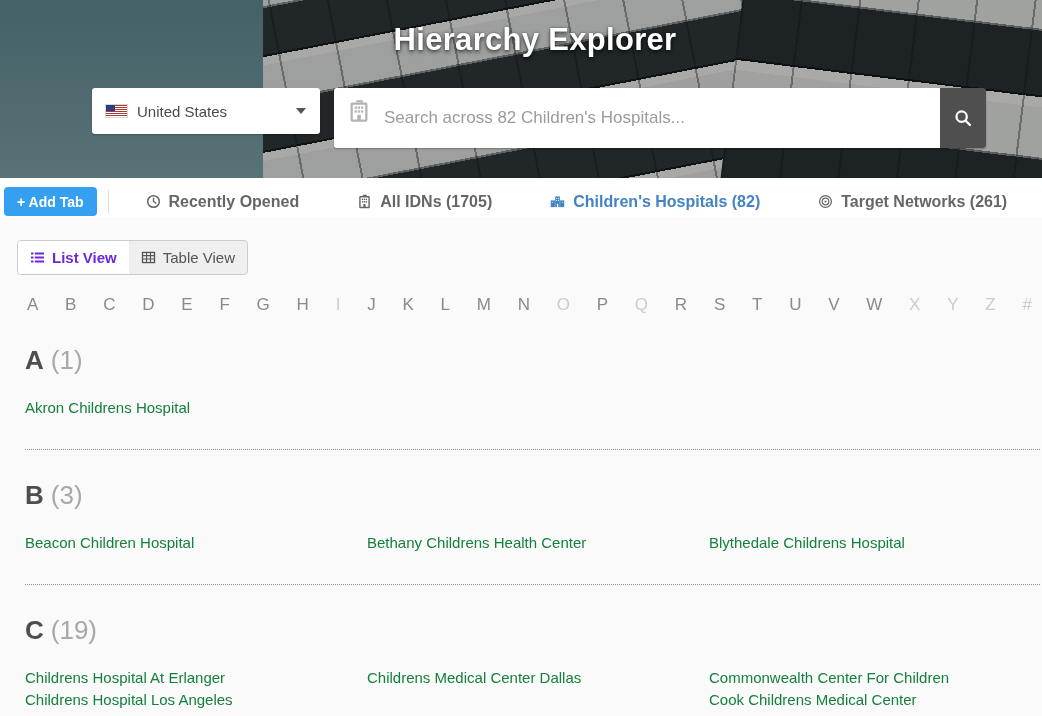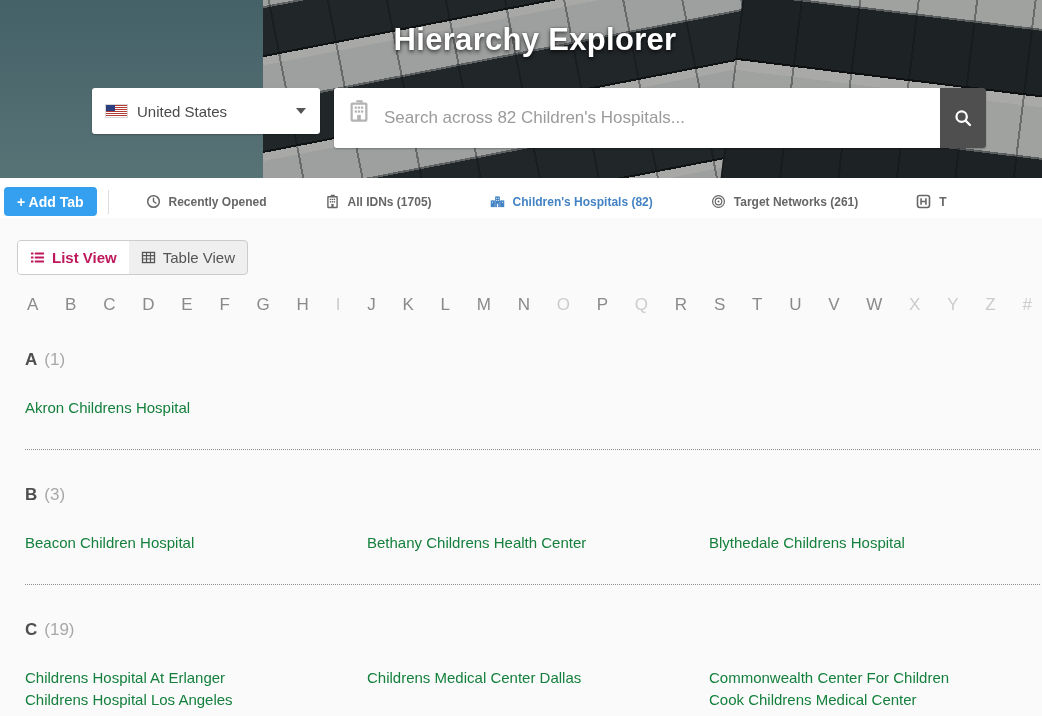--- a/index.html
+++ b/index.html
@@ -37,35 +37,35 @@
   .input-icon{position:absolute;left:13px;top:11px;color:#b3b3b3;pointer-events:none;}
   .search-btn{width:46px;background:#4f4f4f;border:none;border-radius:0 3px 3px 0;display:flex;
     align-items:center;justify-content:center;cursor:pointer;color:#fff;}
   
   .tab-bar{position:absolute;top:178px;left:0;right:0;height:48px;background:#fff;
     border-bottom:1px solid #e0e0e0;display:flex;align-items:center;box-sizing:border-box;}
   .add-tab-btn{margin-left:4px;height:29px;padding:0 13px;background:#35a0f0;color:#fff;font-weight:700;
     font-size:14px;border:none;border-radius:4px;cursor:pointer;font-family:inherit;flex:0 0 auto;}
   .tab-divider{width:1px;height:24px;background:#ddd;margin-left:11px;flex:0 0 auto;}
   .tabs{display:flex;height:100%;flex:1;overflow:hidden;margin-left:8px;}
-  .tab{display:flex;align-items:center;gap:8px;padding:4px 29px 0 29px;font-size:12px;font-weight:700;
+  .tab{display:flex;align-items:center;gap:8px;padding:4px 29px 0 29px;font-size:16px;font-weight:700;
     color:#666;white-space:nowrap;cursor:pointer;height:100%;box-sizing:border-box;border-bottom:4px solid transparent;}
   .tab.active{color:#4383c4;border-bottom-color:#3a78be;}
   .icon{display:inline-flex;align-items:center;justify-content:center;}
   
   .content{position:absolute;top:218px;left:0;right:0;bottom:0;background:#fafafa;
     padding:22px 0 0 25px;box-sizing:border-box;overflow:hidden;}
   .view-toggle{display:inline-flex;border:1px solid #ccc;border-radius:4px;overflow:hidden;background:#efefef;margin-left:-8px;}
   .vt-btn{display:flex;align-items:center;gap:7px;padding:8px 12px;font-size:15px;color:#555;cursor:pointer;}
-  .vt-btn.active{background:#fff;color:#be185d;font-weight:700;}
+  .vt-btn.active{background:#fff;color:#6d28d9;font-weight:700;}
   .alpha-row{display:flex;justify-content:space-between;margin:20px 10px 0 2px;font-size:17px;}
   .alpha{color:#8a8a8a;cursor:pointer;}
   .alpha.disabled{color:#cccccc;cursor:default;}
   .section{margin-top:30px;}
-  .section-header{font-size:17px;line-height:30px;}
+  .section-header{font-size:26px;line-height:30px;}
   .section-letter{font-weight:700;color:#4e4e4e;}
   .section-count{color:#a8a8a8;margin-left:7px;font-weight:400;}
   .section-grid{display:flex;margin-top:24px;}
   .col{width:342px;display:flex;flex-direction:column;gap:4px;flex:0 0 auto;}
   .hospital-link{color:#15803d;font-size:15px;line-height:18px;text-decoration:none;cursor:pointer;}
   .section-sep{border:none;border-bottom:1px dotted #8f8f8f;margin:32px 2px 0 0;height:0;}
 </style>
 </head>
 <body>
 

